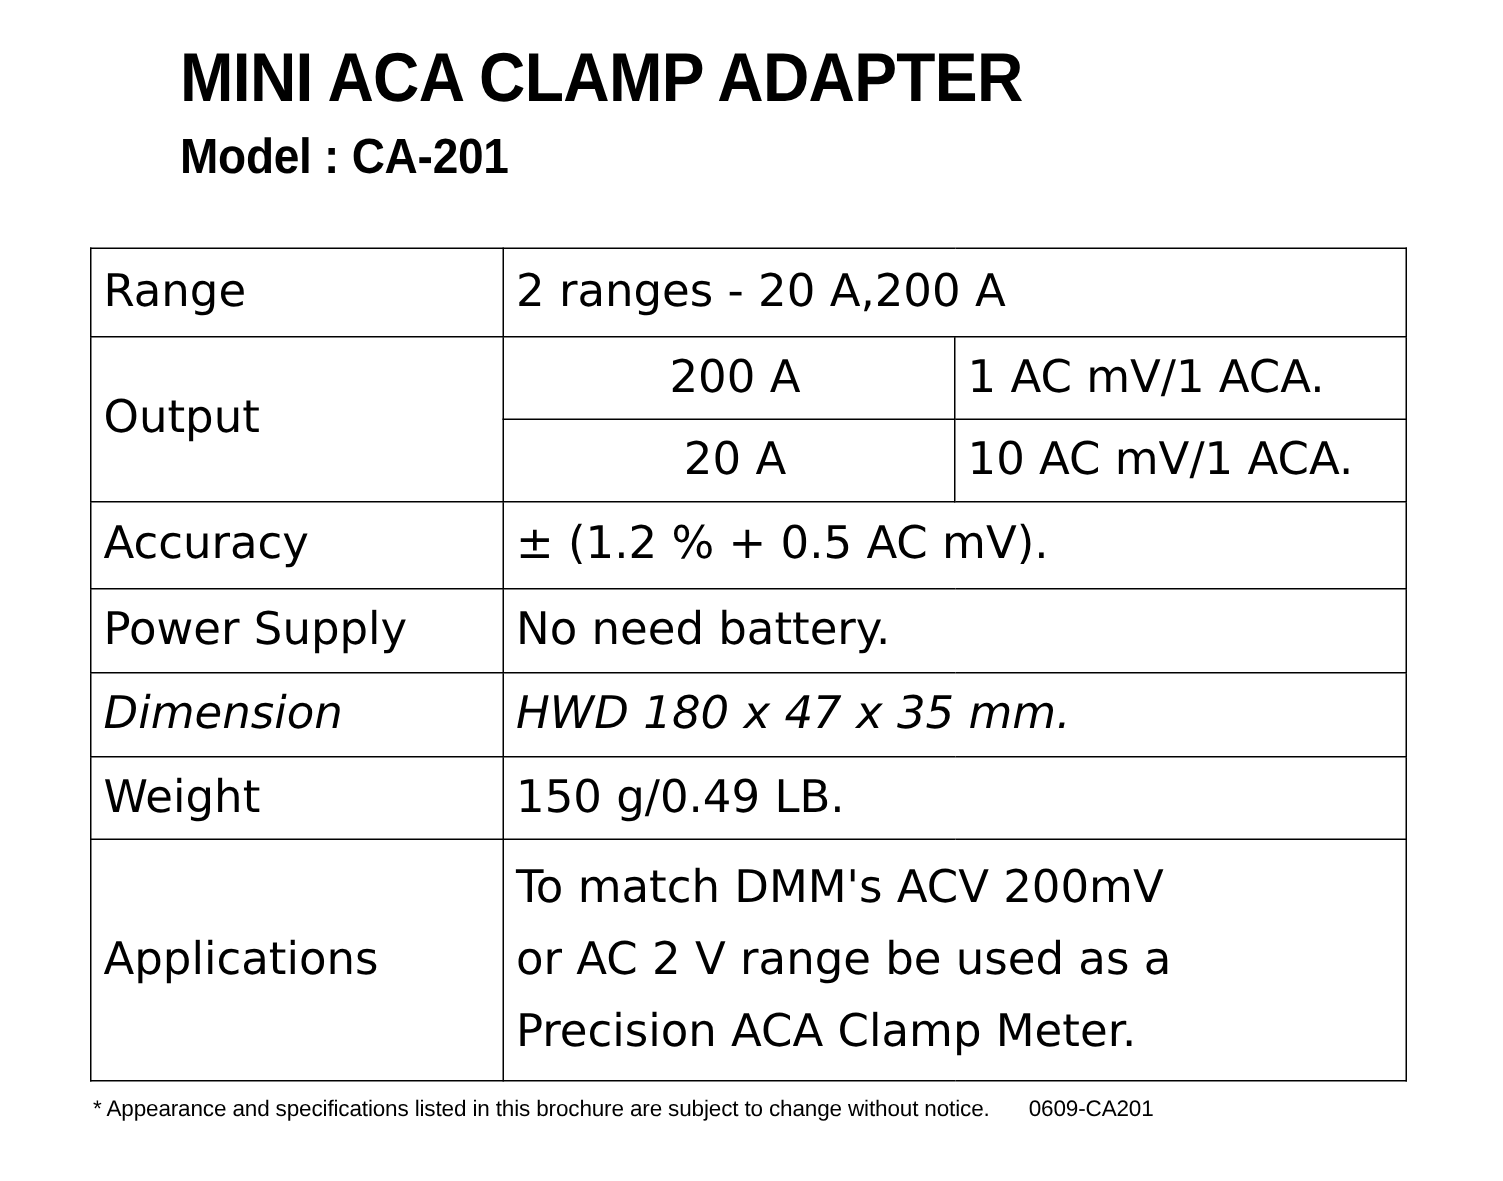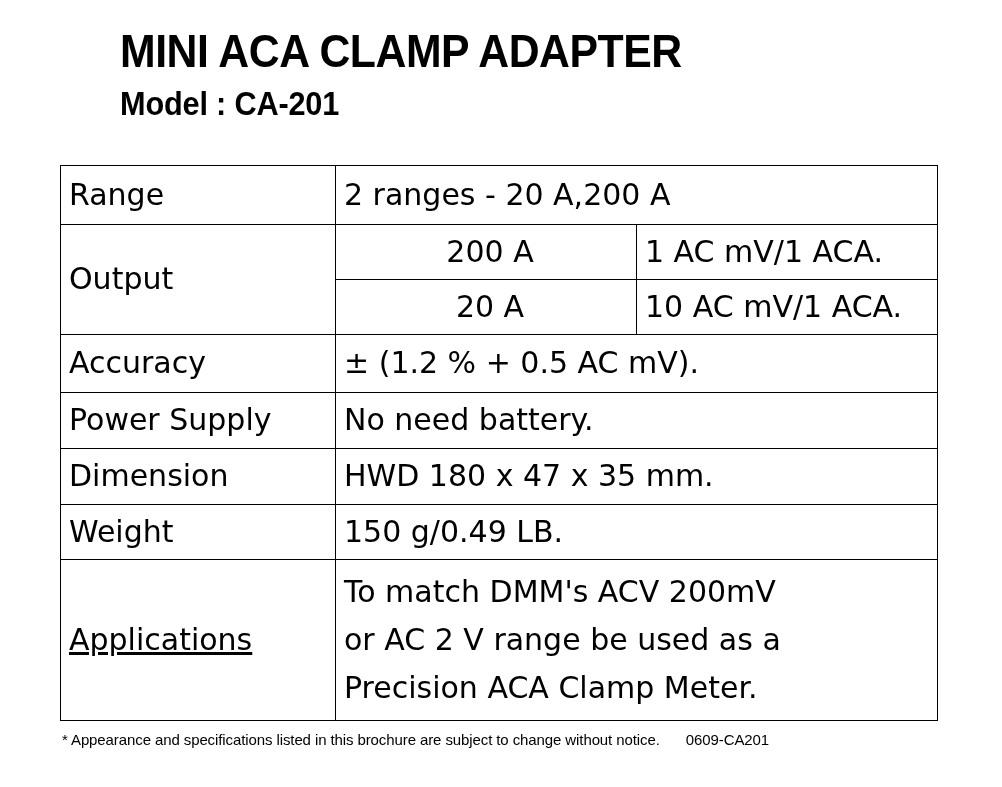--- a/index.html
+++ b/index.html
@@ -65,36 +65,35 @@
     white-space: nowrap;
   }
   .label-cell { width: 266px; }
   .sub-label-cell { width: 215px; text-align: center; }
 
   .row-range td    { height: 58px; }
   .row-out-a td    { height: 54px; }
   .row-out-b td    { height: 54px; }
   .row-accuracy td { height: 57px; margin-top: 35px; }
   .row-power td    { height: 55px; margin-left: 19px; }
-  .row-dimension td{ height: 55px; }
+  .row-dimension td{ height: 55px; font-style: italic; }
   .row-weight td   { height: 54px; margin-top: 41px; }
   .row-apps td     { height: 160px; vertical-align: top; }
 
   .apps-value {
     padding-top: 12px;
   }
   .apps-line {
     display: block;
     line-height: 48px;
     white-space: nowrap;
   }
   .apps-label {
     padding-top: 12px;
     line-height: 48px;
-    text-decoration: underline;
   }
 
   
   #footer-note {
     position: absolute;
     left: 62px;
     top: 730px;
     width: 890px;
     font-family: Liberation Sans, sans-serif;
     font-size: 15px;

